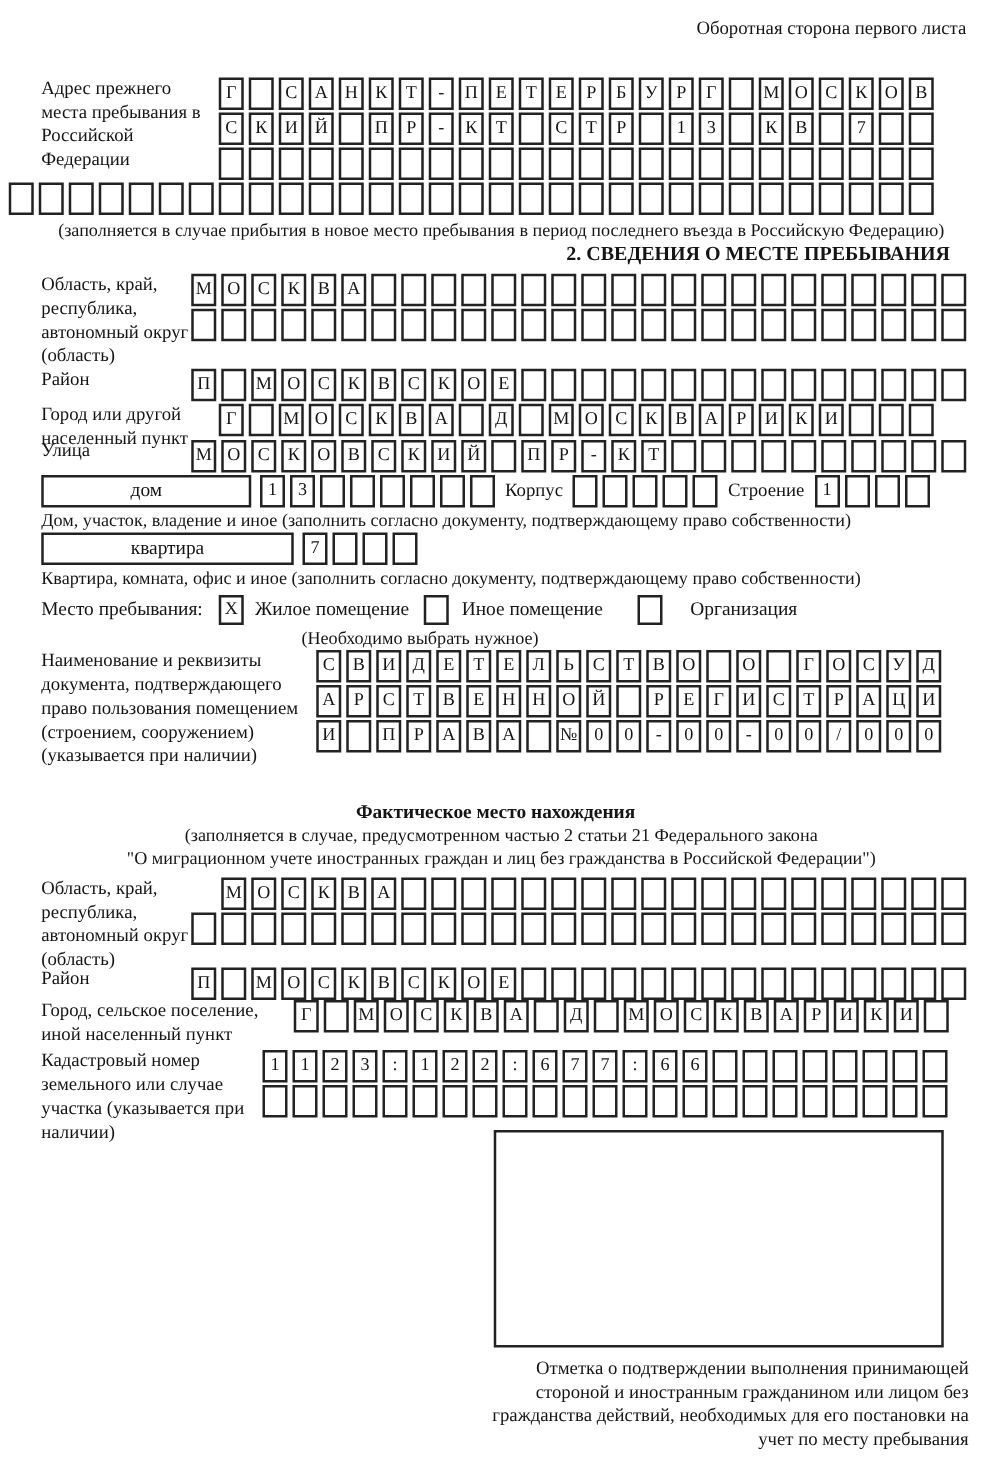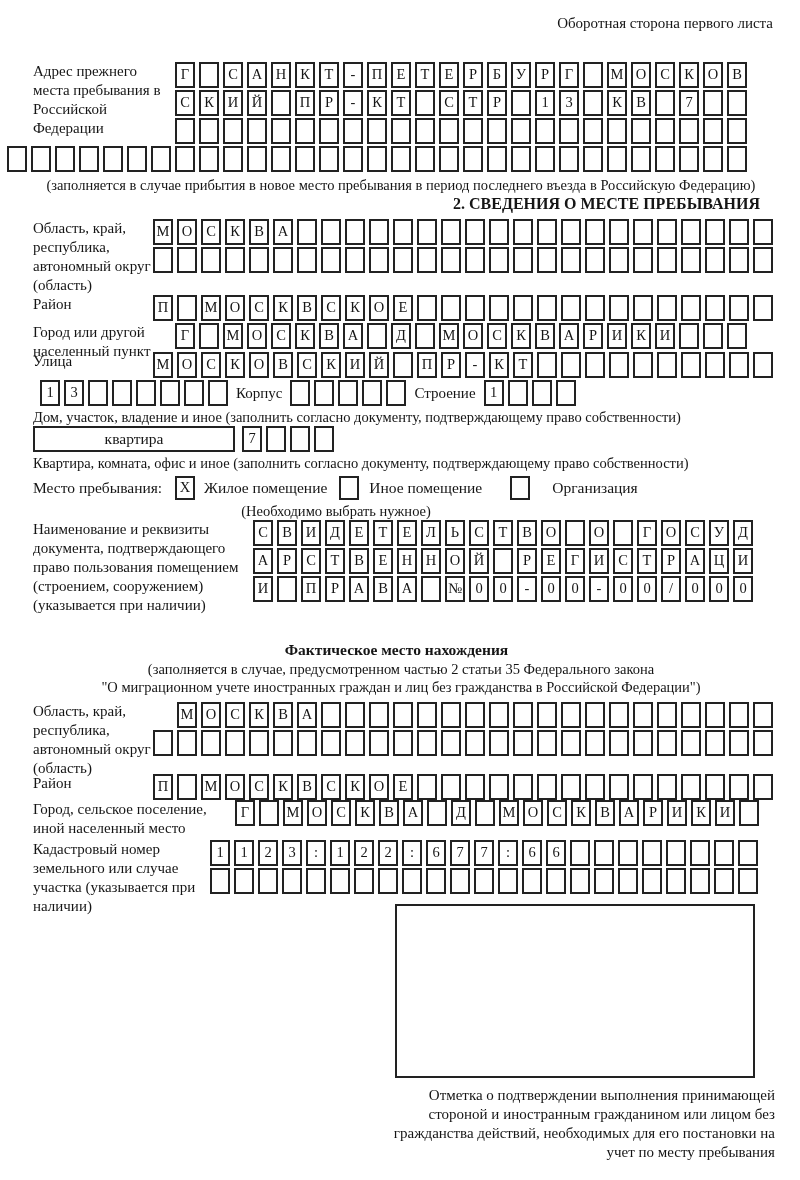--- a/index.html
+++ b/index.html
@@ -328,20 +328,21 @@
         <span class="cell"></span>
         <span class="cell"></span>
         <span class="cell"></span>
         <span class="cell"></span>
         <span class="cell"></span>
         <span class="cell"></span>
       </div>
   </div>
 
   <div class="house-row mt2">
+    <div class="label-box w168">дом</div>
     <div class="cr ml7">
         <span class="cell">1</span>
         <span class="cell">3</span>
         <span class="cell"></span>
         <span class="cell"></span>
         <span class="cell"></span>
         <span class="cell"></span>
         <span class="cell"></span>
         <span class="cell"></span>
       </div>
@@ -454,21 +455,21 @@
           <span class="cell">0</span>
           <span class="cell">/</span>
           <span class="cell">0</span>
           <span class="cell">0</span>
           <span class="cell">0</span>
         </div>
     </div>
   </div>
 
   <div class="fact-title mt6">Фактическое место нахождения</div>
-  <div class="note center">(заполняется в случае, предусмотренном частью 2 статьи 35 Федерального закона</div>
+  <div class="note center">(заполняется в случае, предусмотренном частью 2 статьи 21 Федерального закона</div>
   <div class="note center">"О миграционном учете иностранных граждан и лиц без гражданства в Российской Федерации")</div>
 
   <div class="grp mt6 h76">
     <div class="lbl lbl137">Область, край, республика, автономный округ (область)</div>
     <div class="rows">
       <div class="cr ml7">
           <span class="cell">М</span>
           <span class="cell">О</span>
           <span class="cell">С</span>
           <span class="cell">К</span>
@@ -551,21 +552,21 @@
         <span class="cell"></span>
         <span class="cell"></span>
         <span class="cell"></span>
         <span class="cell"></span>
         <span class="cell"></span>
         <span class="cell"></span>
       </div>
   </div>
 
   <div class="grp h38">
-    <div class="lbl lbl202">Город, сельское поселение, иной населенный место</div>
+    <div class="lbl lbl202">Город, сельское поселение, иной населенный пункт</div>
     <div class="cr">
         <span class="cell">Г</span>
         <span class="cell"></span>
         <span class="cell">М</span>
         <span class="cell">О</span>
         <span class="cell">С</span>
         <span class="cell">К</span>
         <span class="cell">В</span>
         <span class="cell">А</span>
         <span class="cell"></span>

